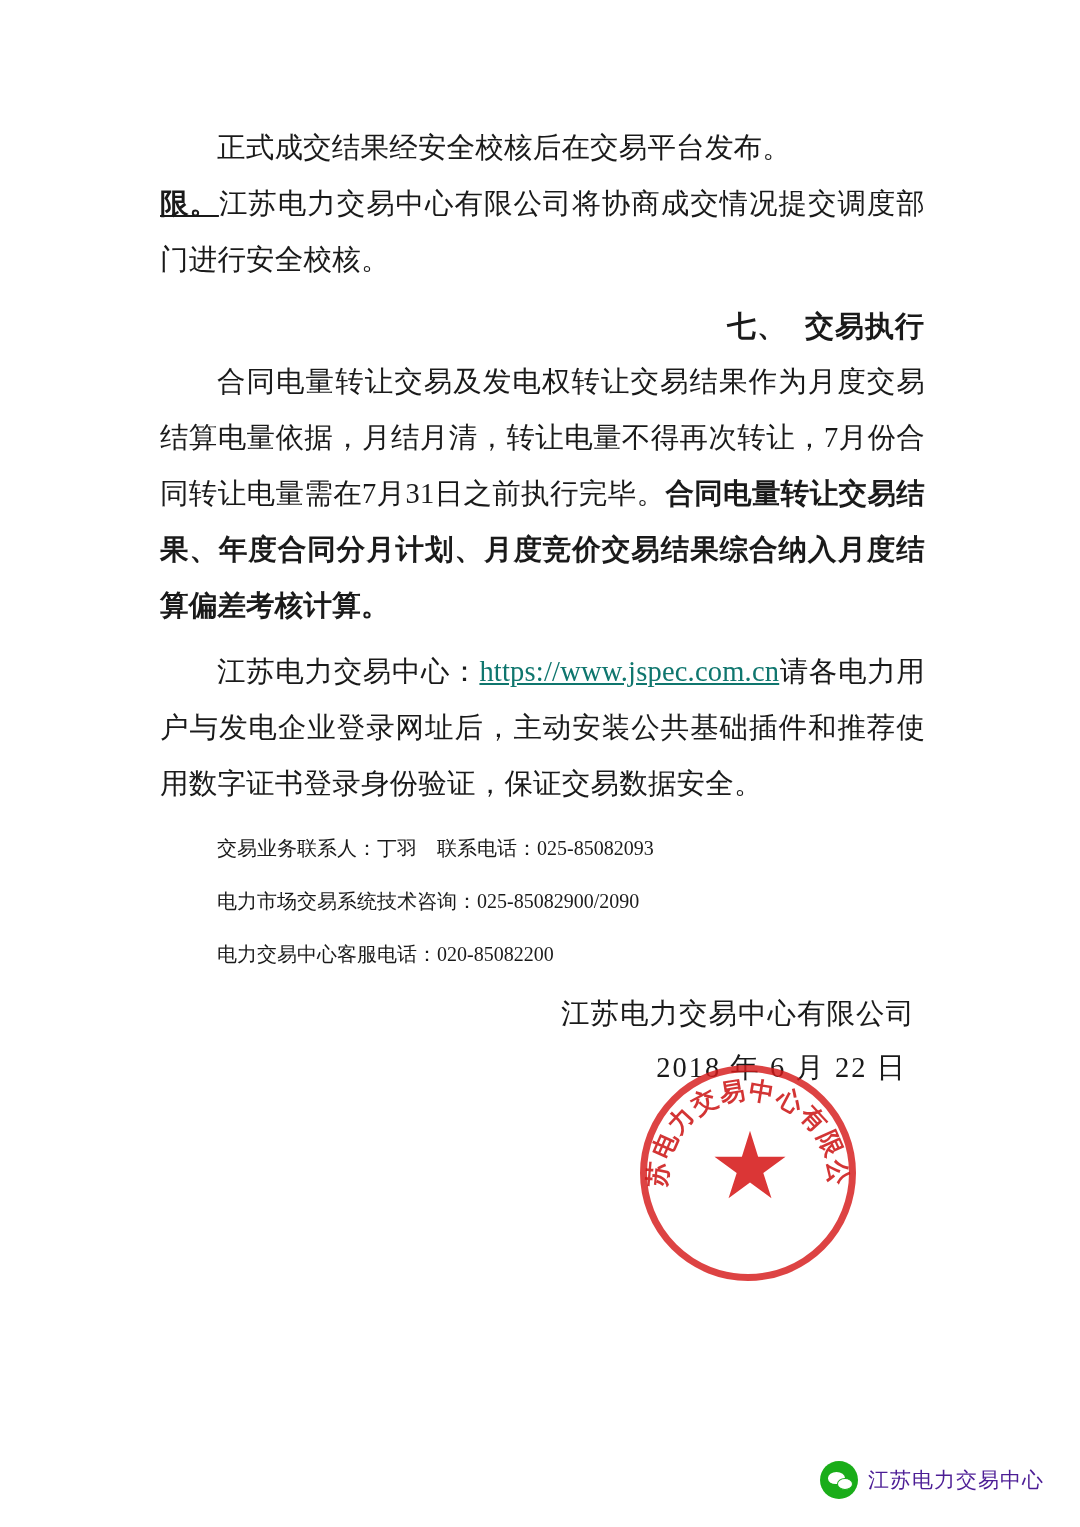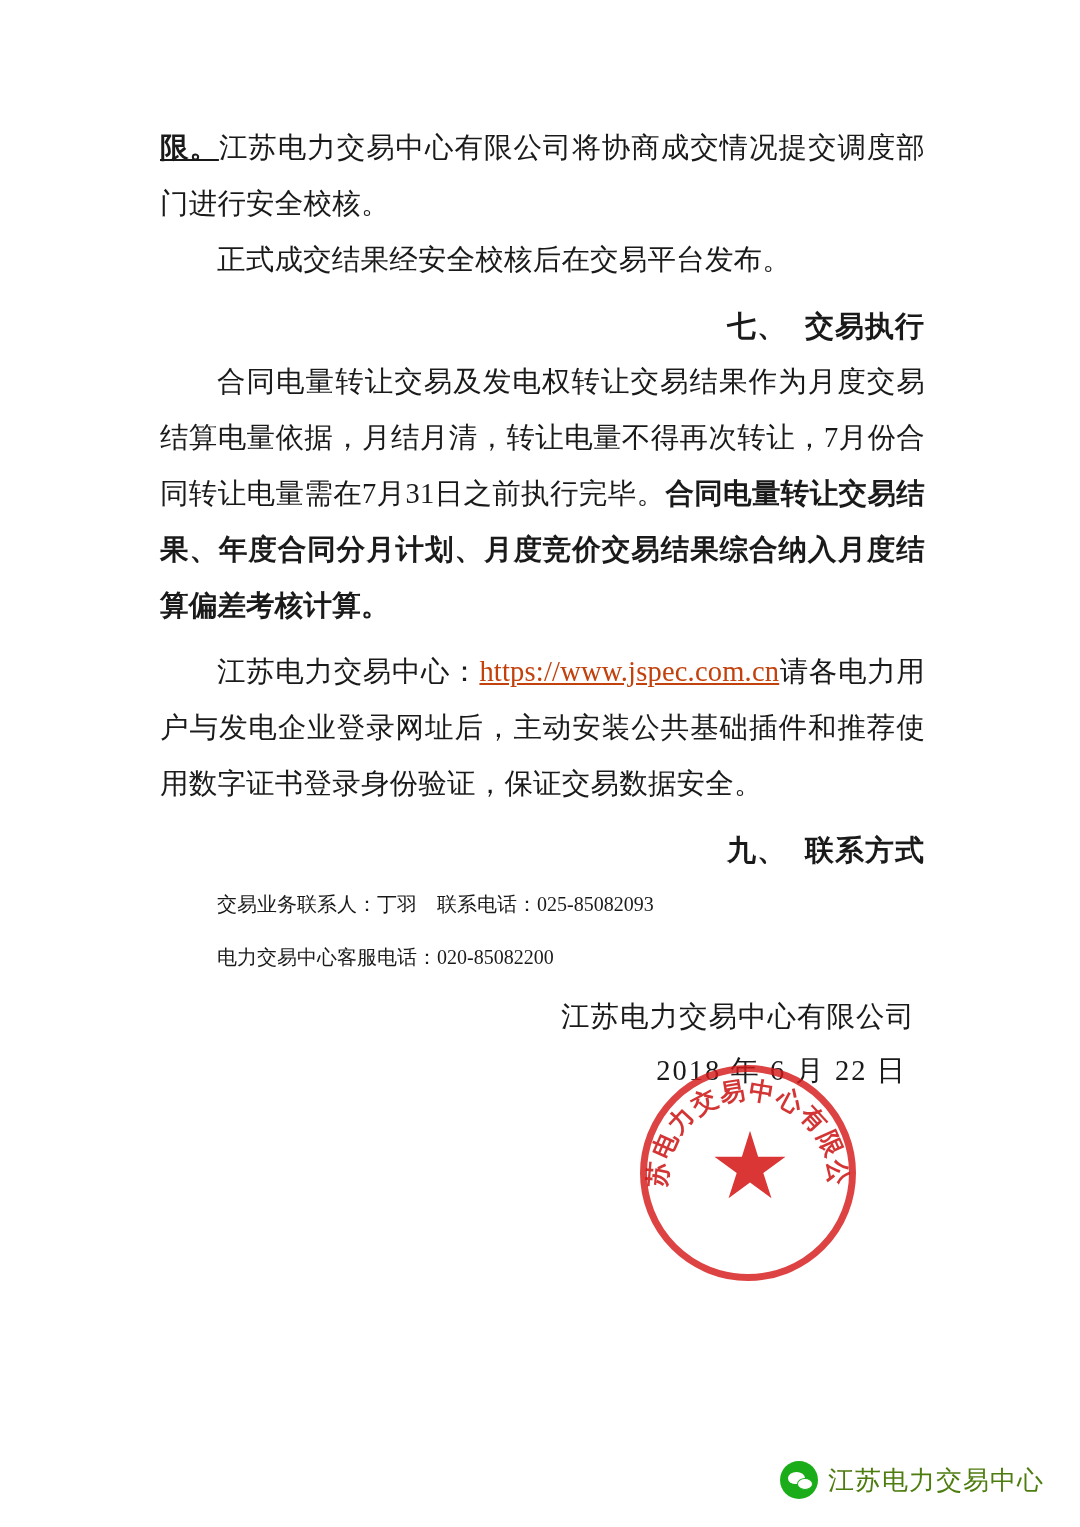--- a/index.html
+++ b/index.html
@@ -52,21 +52,21 @@
     margin-right: 18px;
   }
   .bold-run {
     font-weight: bold;
   }
   .underline-bold {
     font-weight: bold;
     text-decoration: underline;
   }
   .link {
-    color: #c2410c;
+    color: #0f766e;
   }
   .spacer-sm { height: 10px; }
   .contact-line {
     font-size: 20px;
     line-height: 53px;
     margin: 0;
     white-space: nowrap;
   }
   .contact-line.pad-left {
     padding-left: 230px;
@@ -162,53 +162,53 @@
     left: 17px;
     top: 17px;
     width: 14px;
     height: 10px;
     background: #ffffff;
     border-radius: 50%;
     border: 1.5px solid #1aad19;
     box-sizing: content-box;
   }
   .footer-text {
-    font-size: 26px;
-    color: #4d7c0f;
+    font-size: 21px;
+    color: #4c1d95;
     font-family: "Liberation Sans", sans-serif;
     letter-spacing: 1px;
   }
 </style>
 </head>
 <body>
 
 <div class="page">
 
   <div class="content">
 
+    <p class="para indent">正式成交结果经安全校核后在交易平台发布。</p>
+
     <p class="para"><span class="underline-bold">限。</span><span>江苏电力交易中心有限公司将协商成交情况提交调度部门进行安全校核。</span></p>
 
-    <p class="para indent">正式成交结果经安全校核后在交易平台发布。</p>
-
     <div class="spacer-sm"></div>
 
     <h2 class="heading"><span class="num">七、</span><span>交易执行</span></h2>
 
     <p class="para indent"><span>合同电量转让交易及发电权转让交易结果作为月度交易结算电量依据，月结月清，转让电量不得再次转让，7月份合同转让电量需在7月31日之前执行完毕。</span><span class="bold-run">合同电量转让交易结果、年度合同分月计划、月度竞价交易结果综合纳入月度结算偏差考核计算。</span></p>
 
     <div class="spacer-sm"></div>
 
 
     <p class="para indent"><span>江苏电力交易中心：</span><a class="link" href="#">https://www.jspec.com.cn</a><span>请各电力用户与发电企业登录网址后，主动安装公共基础插件和推荐使用数字证书登录身份验证，保证交易数据安全。</span></p>
 
     <div class="spacer-sm"></div>
 
-    <h2 class="heading"><span class="num">九、</span><span>联系方式</span></h2>
 
     <p class="contact-line indent">交易业务联系人：丁羽　联系电话：025-85082093</p>
+    <p class="contact-line indent">电力市场交易系统技术咨询：025-85082900/2090</p>
     <p class="contact-line indent">电力交易中心客服电话：020-85082200</p>
 
     <div class="sign-block">
       <p class="sign-line">江苏电力交易中心有限公司</p>
       <p class="sign-date">2018 年 6 月 22 日</p>
     </div>
 
   </div>
 
   <div class="seal">

